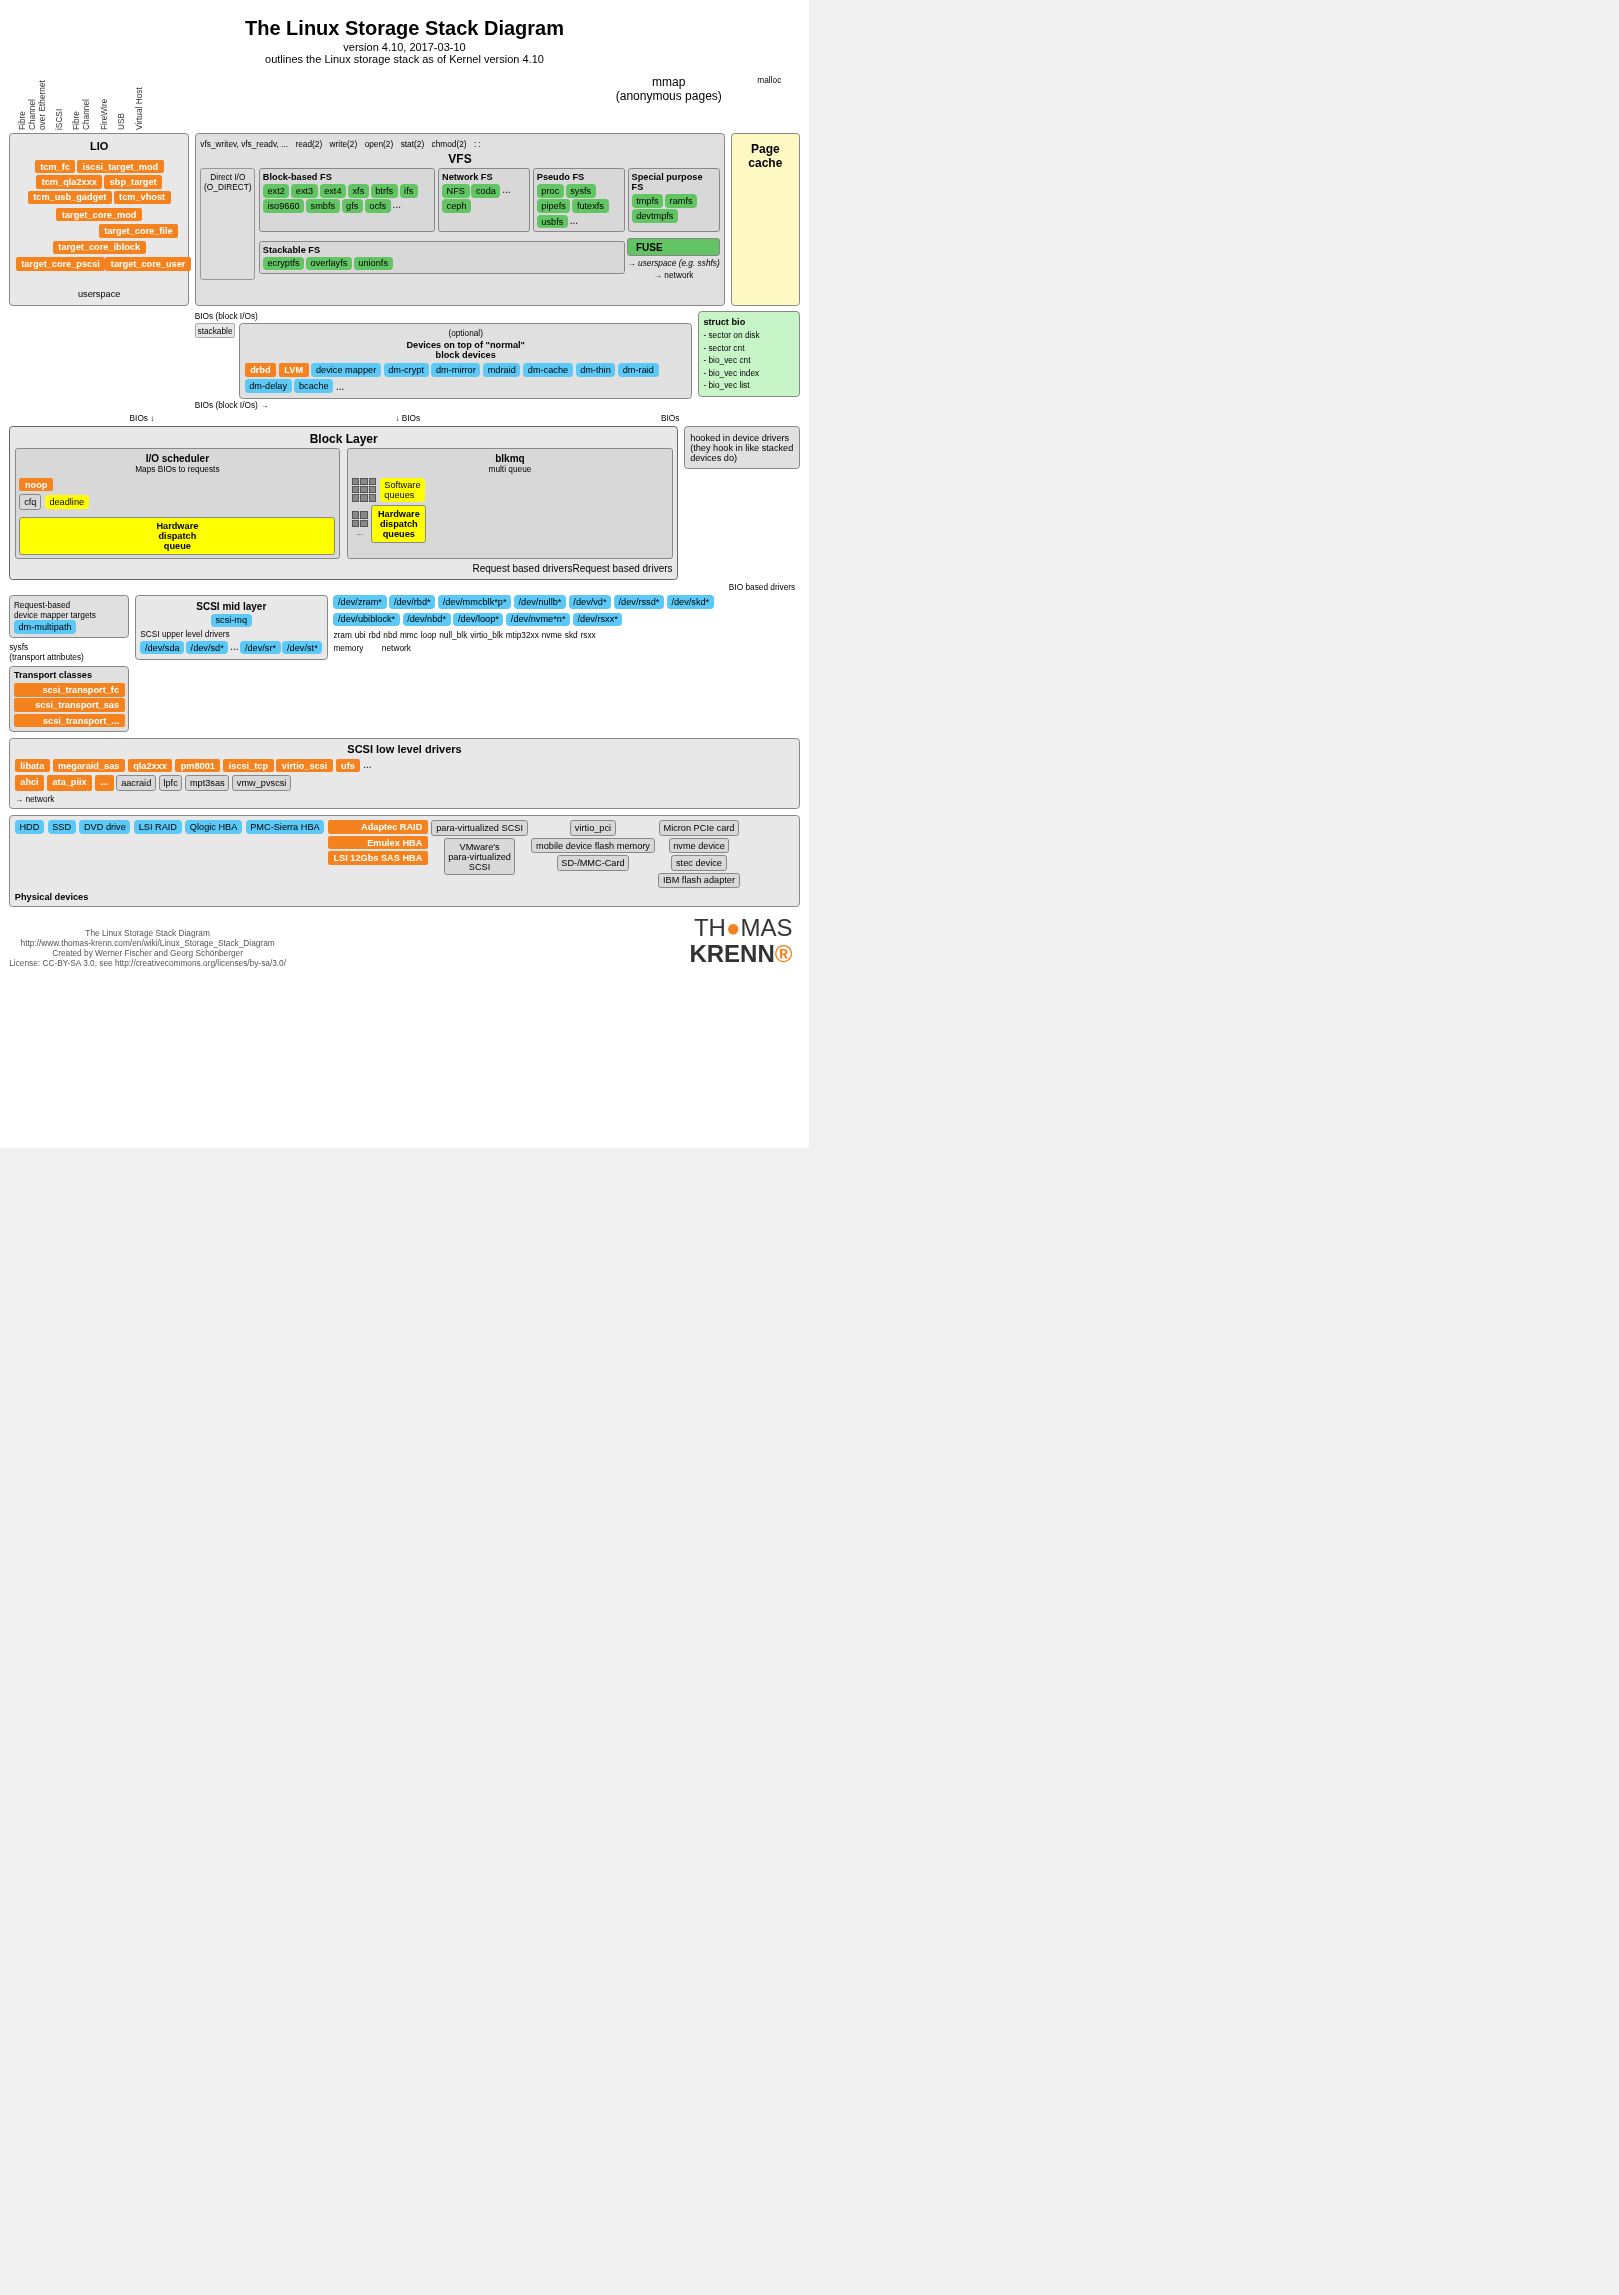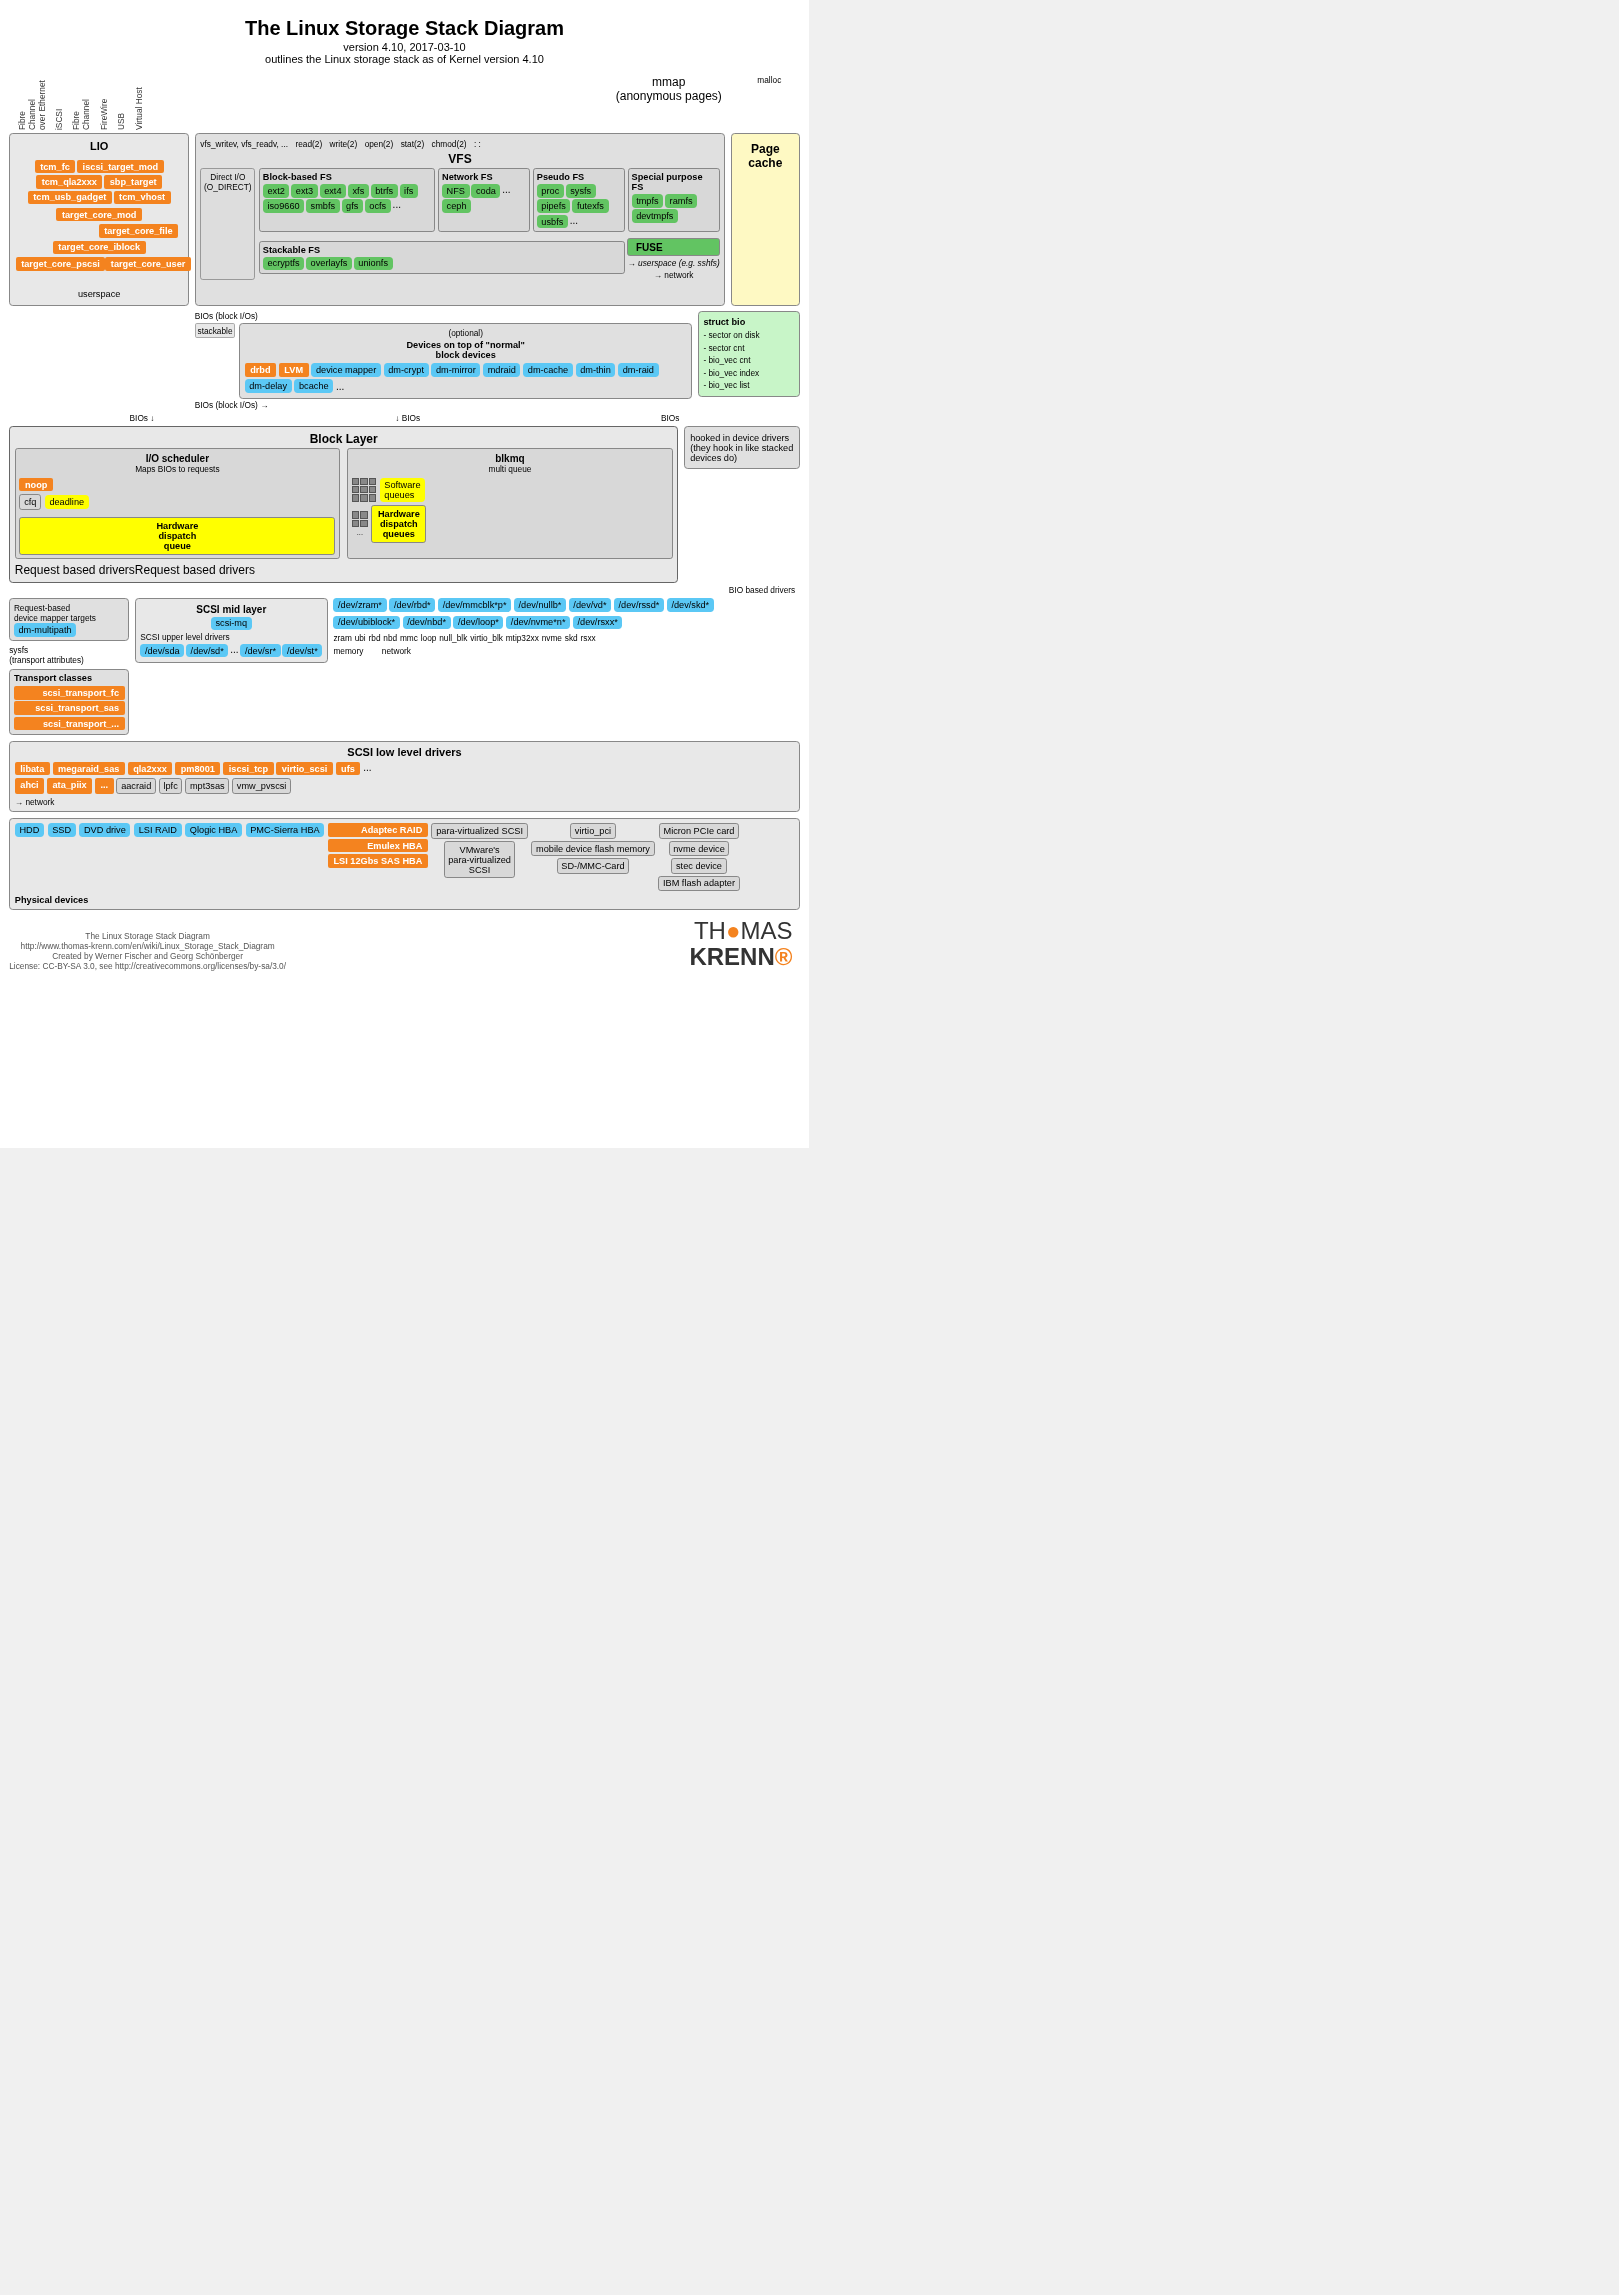--- a/index.html
+++ b/index.html
@@ -458,21 +458,21 @@
                 <div class="queue-row">
                     <div class="q-cell"></div>
                     <div class="q-cell"></div>
                   </div>
                 <div style="font-size:7.4px;text-align:center;">...</div>
               </div>
               <div class="hw-dispatch">Hardware<br>dispatch<br>queues</div>
             </div>
           </div>
         </div>
-        <div style="display:flex;justify-content:flex-start;font-size:12px;margin-top:3.7px;">
+        <div style="display:flex;justify-content:flex-end;font-size:10px;margin-top:3.7px;">
           <span>Request
 based drivers</span>
           <span>Request
 based drivers</span>
         </div>
       </div>
     </div>
 
     <div class="hooked-drivers">
       hooked in device drivers<br>(they hook in like stacked<br>devices do)

